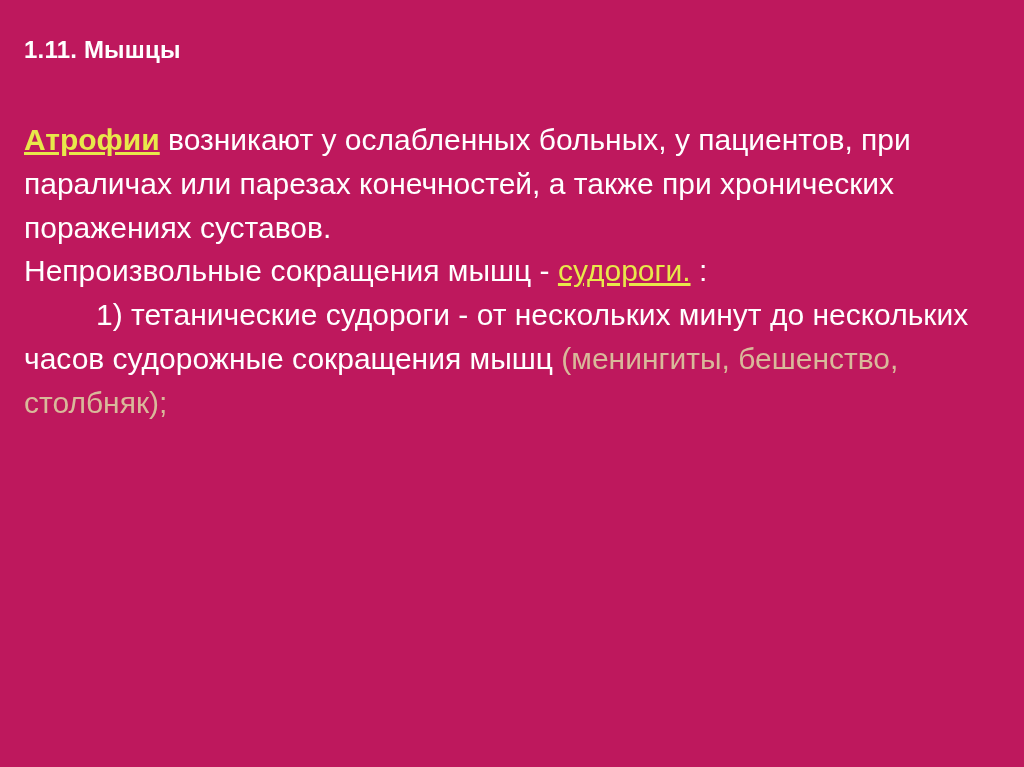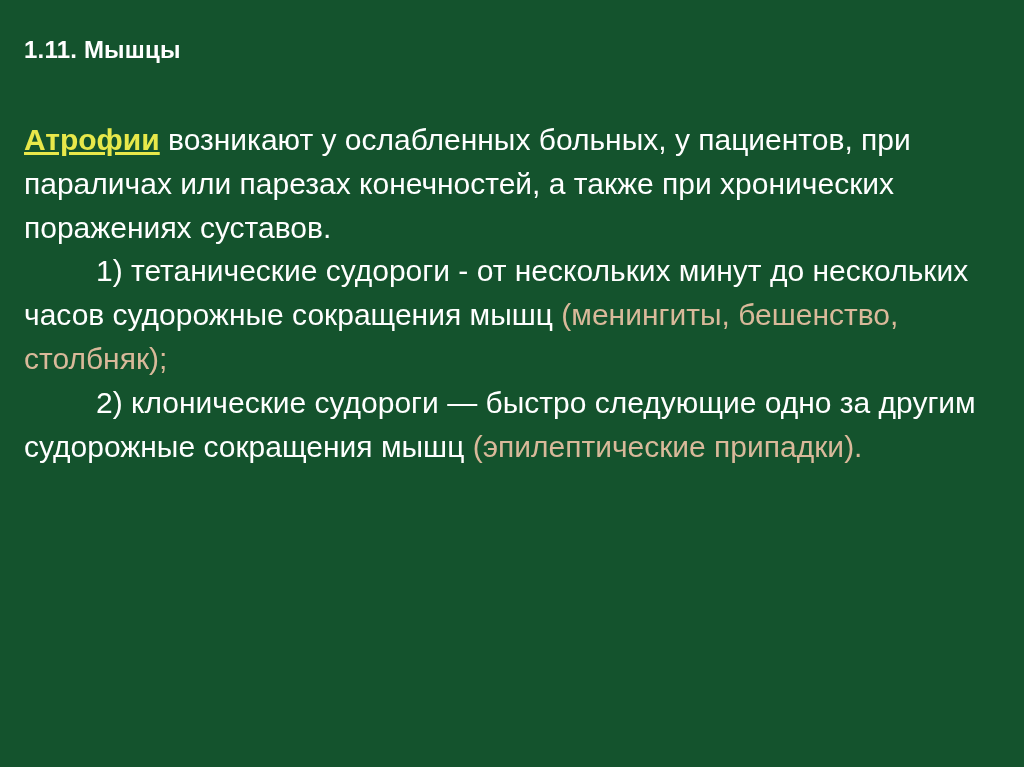--- a/index.html
+++ b/index.html
@@ -54,27 +54,27 @@
     color: #e8e84a;
     text-decoration: underline;
   }
   .tan {
     color: #d9b99a;
   }
 </style>
 </head>
 <body>
 
-<div class="slide" style="background: #14532d;">
+<div class="slide" style="background: #be185d;">
 
   <div class="slide-title">1.11. Мышцы</div>
 
   <div class="body-block">
 
     <p class="para para-1"><span class="kw">Атрофии</span><span> возникают у ослабленных больных, у пациентов, при параличах или парезах конечностей, а также при хронических поражениях суставов.</span></p>
 
+    <p class="para para-2"><span>Непроизвольные сокращения мышц - </span><span class="kw2">судороги.</span><span> :</span></p>
 
     <p class="para para-3"><span class="indent"></span><span>1) тетанические судороги</span><span>  - от нескольких минут до нескольких часов судорожные сокращения мышц </span><span class="tan">(менингиты, бешенство, столбняк);</span></p>
 
-    <p class="para para-4"><span class="indent"></span><span>2) клонические судороги</span><span> — быстро следующие одно за другим судорожные сокращения мышц </span><span class="tan">(эпилептические припадки).</span></p>
 
   </div>
 </div>
 
 </body></html>

